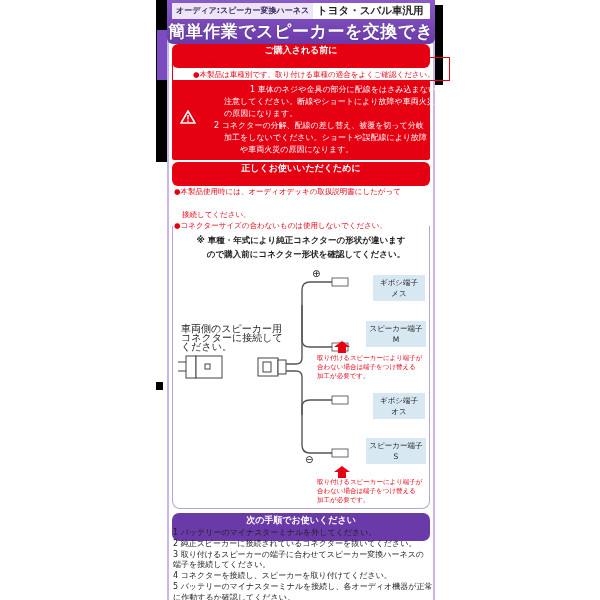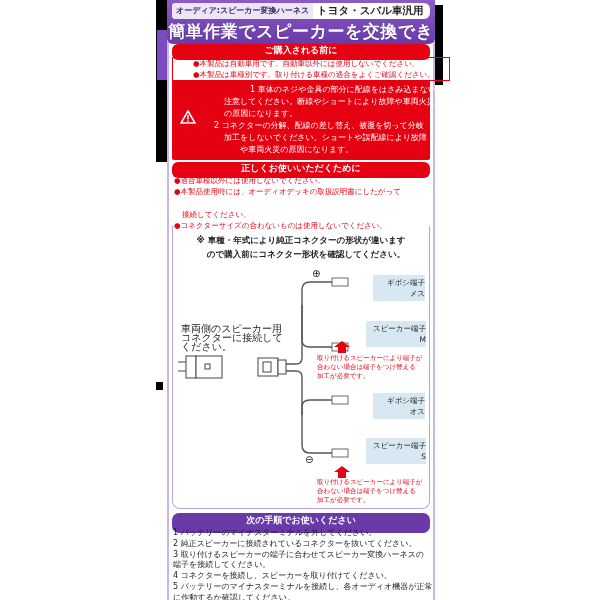--- a/index.html
+++ b/index.html
@@ -4,35 +4,35 @@
 <style>
   html, body { margin:0; padding:0; }
   body { width:600px; height:600px; background:#ffffff; position:relative; overflow:hidden;
          font-family:"DejaVu Sans", sans-serif; }
   .bgshape { position:absolute; }
   #card { position:absolute; left:167px; top:0; width:268px; height:600px; background:#fff;
           border-left:2px solid #c9b6e6; border-right:2px solid #c9b6e6; box-sizing:border-box; }
   #header { position:absolute; left:167px; top:0; width:268px; height:44px;
             background:linear-gradient(#8a5cc8,#6a3aa8); border-radius:0 0 6px 6px; }
   #subtitle-bar { position:absolute; left:172px; top:3px; width:258px; height:16px; background:#fff;
-            border-radius:6px; display:flex; align-items:center; }
+            border-radius:1px; display:flex; align-items:center; }
   #subtitle-left { background:#ece6f6; color:#3a2a66; font-size:8px; font-weight:bold; padding:0 4px; height:16px; line-height:16px; white-space:nowrap; border-radius:3px 0 0 3px;}
   #subtitle-right { color:#222; font-size:10.5px; font-weight:bold; padding-left:4px; white-space:nowrap; }
   #main-title { position:absolute; left:167px; top:19px; width:268px; text-align:center; color:#fff;
             font-size:17px; font-weight:bold; letter-spacing:0.5px; line-height:24px; text-shadow:0 0 1px #3a1a6a; }
   .redhead { position:absolute; left:172px; width:258px; background:#e50012; color:#fff; font-weight:bold;
-             text-align:center; font-size:9px; height:16px; line-height:13px; border-radius:6px; }
+             text-align:center; font-size:9px; height:24px; line-height:13px; border-radius:6px; }
   .redlist { position:absolute; left:174px; width:256px; color:#e50012; font-size:7.5px; line-height:11px; }
   .redlist div { white-space:nowrap; }
   .warnbox { position:absolute; left:172px; top:80px; width:258px; height:80px; background:#e50012; color:#fff; border-radius:2px; }
   .warnbox .line { position:absolute; font-size:8px; white-space:nowrap; line-height:12px; }
   #note { position:absolute; left:172px; top:233px; width:258px; text-align:center; color:#222; font-size:8.5px; font-weight:bold; line-height:14px; }
-  .tag { position:absolute; background:#d8e8f3; color:#222; font-size:7.5px; text-align:right; line-height:11px; padding-top:2px; }
+  .tag { position:absolute; background:#d8e8f3; color:#222; font-size:7.5px; text-align:center; line-height:11px; padding-top:2px; }
   .redtxt { position:absolute; color:#e50012; font-size:6.5px; line-height:9px; white-space:nowrap; font-weight:normal; }
-  #steps-head { position:absolute; left:172px; top:513px; width:258px; height:20px; background:#6a3aa8; color:#fff;
+  #steps-head { position:absolute; left:172px; top:513px; width:258px; height:28px; background:#6a3aa8; color:#fff;
                 font-size:9px; font-weight:bold; text-align:center; line-height:14px; border-radius:7px; }
   #steps { position:absolute; left:173px; top:528px; width:262px; color:#222; font-size:8px; line-height:10.8px; }
   #steps div { white-space:nowrap; }
   #diagram-frame { position:absolute; left:172px; top:226px; width:256px; height:282px; border:1px solid #b9a3dc; border-top:none; border-radius:0 0 8px 8px; }
 </style>
 </head>
 <body>
 
 <div class="bgshape" style="left:156px;top:0;width:12px;height:162px;background:#000;"></div>
 <div class="bgshape" style="left:157px;top:30px;width:10px;height:50px;background:#7b4cc0;"></div>

